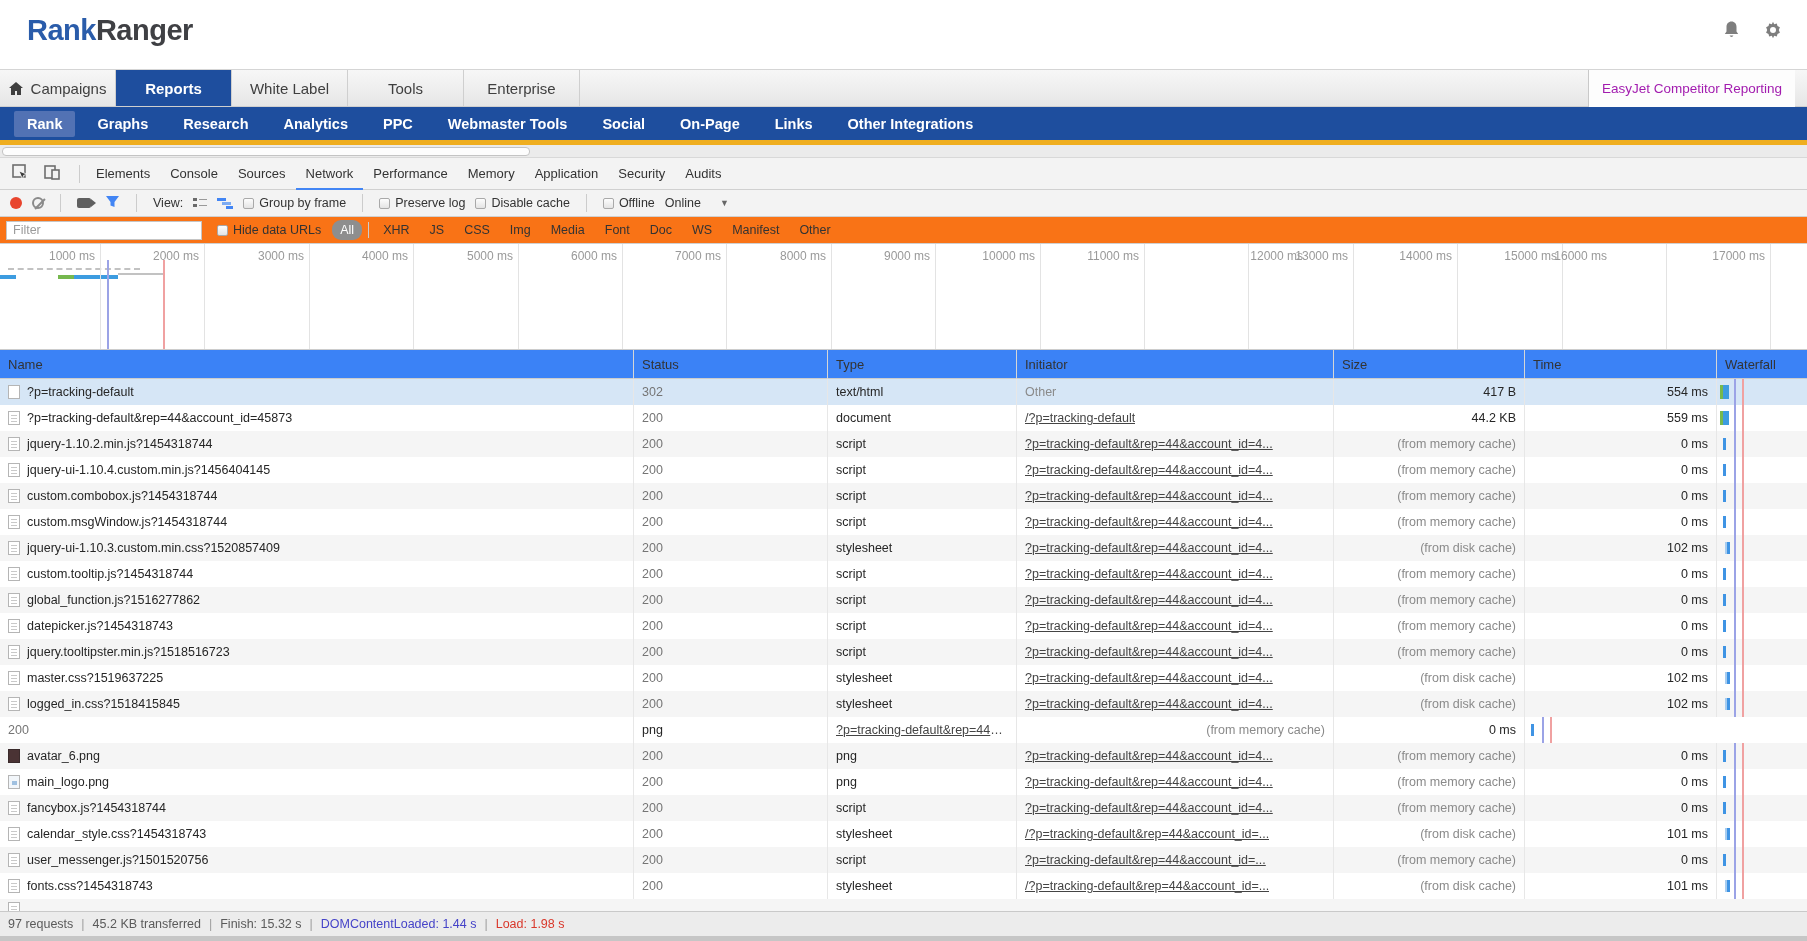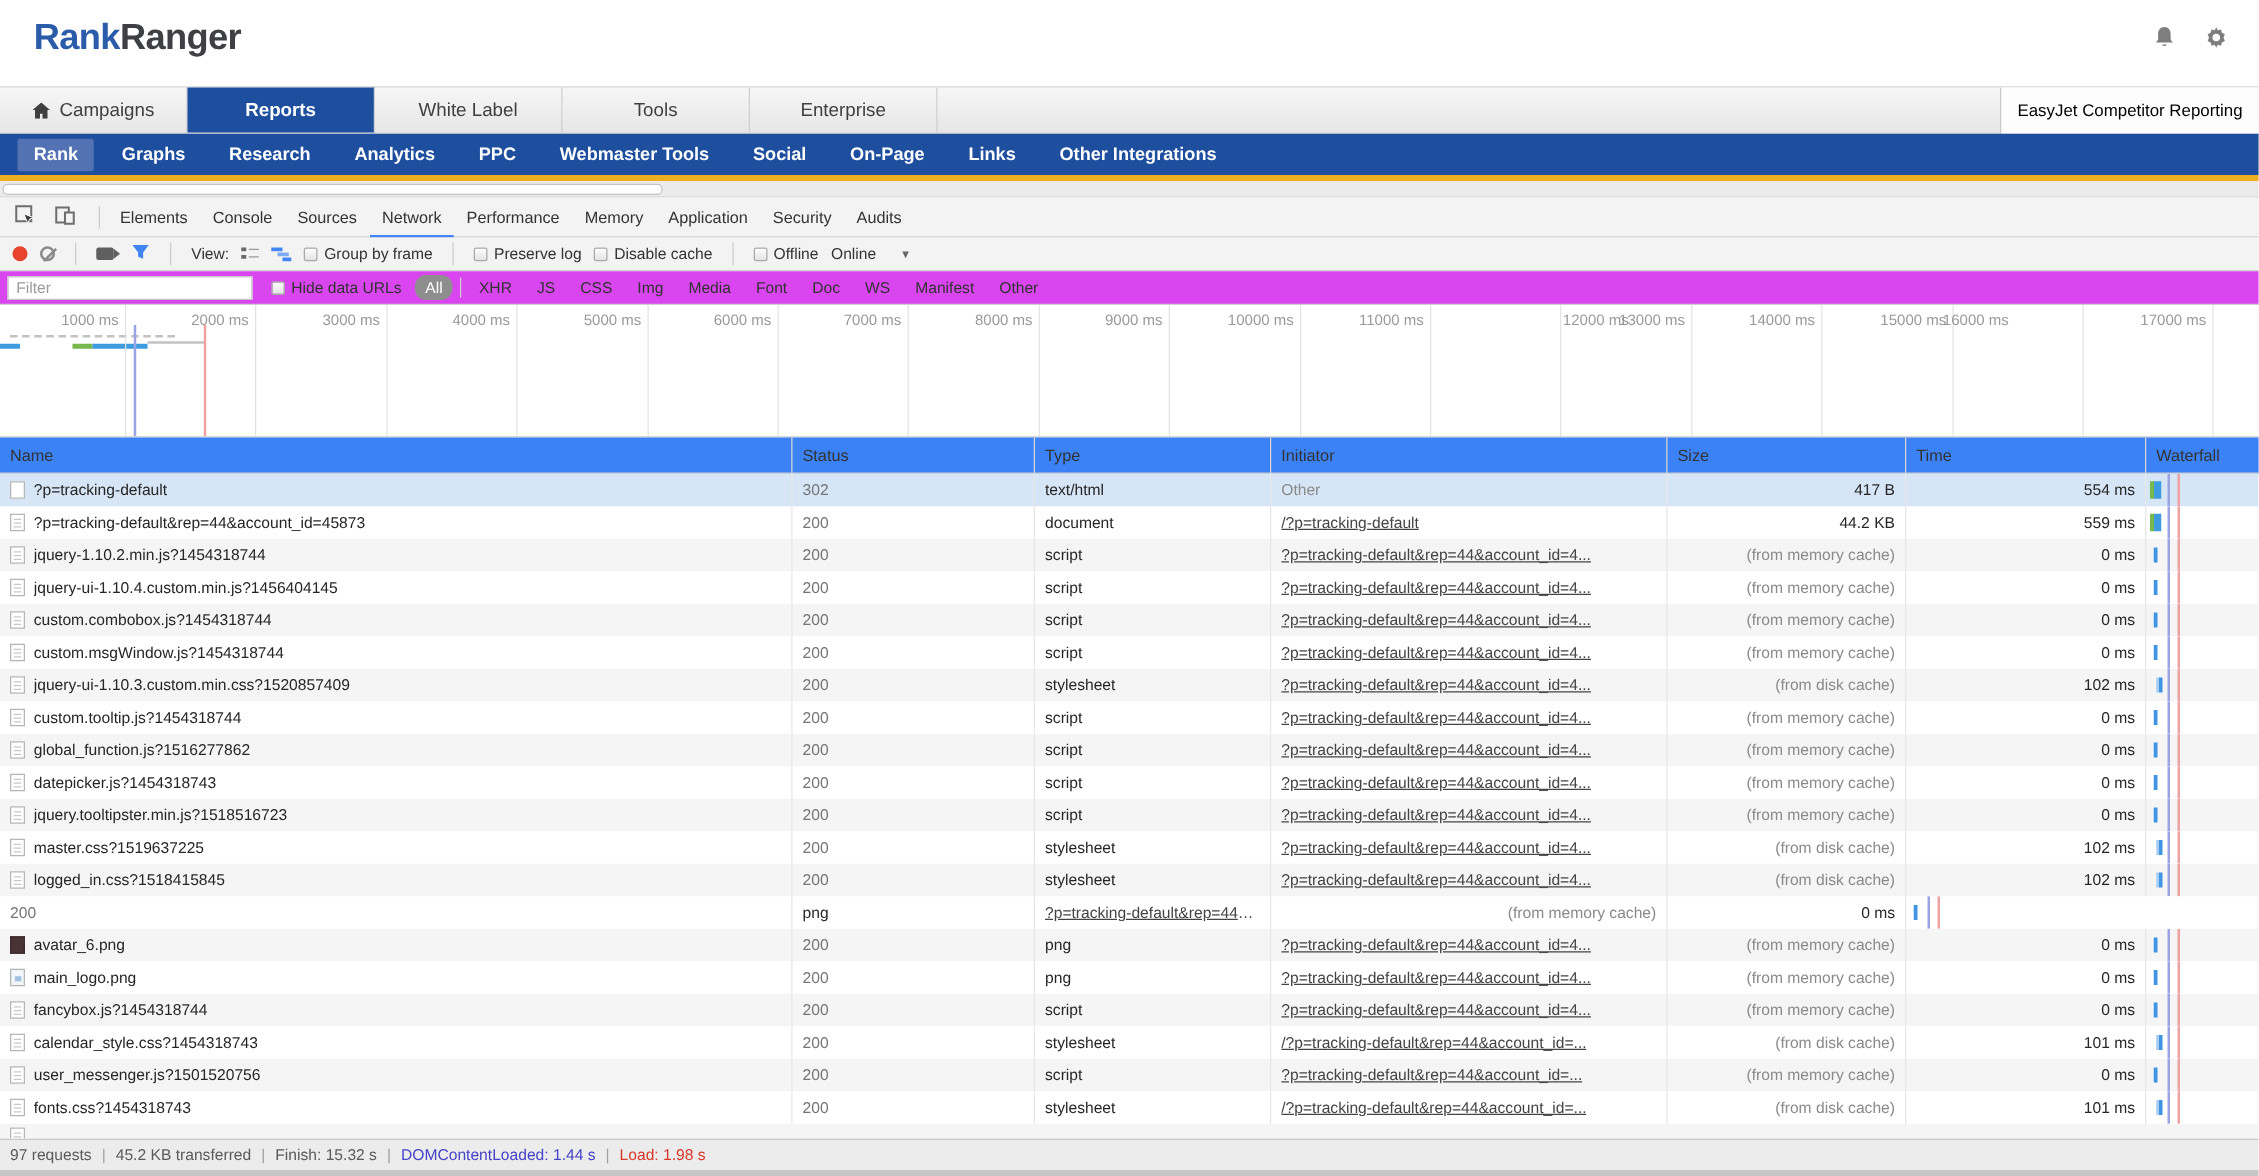--- a/index.html
+++ b/index.html
@@ -12,27 +12,27 @@
   .logo { position:absolute; left:27px; top:14px; font-size:29px; font-weight:bold; letter-spacing:-0.5px; }
   .logo .p1 { color:#2a5caa; }
   .logo .p2 { color:#3f4044; }
   .hdr-icons { position:absolute; right:24px; top:20px; display:flex; gap:22px; align-items:center; }
   .hdr-icons svg { display:block; }
 
   
   .top-nav { position:absolute; top:69px; left:0; width:100%; height:38px;
     background:linear-gradient(#f7f7f7,#e6e6e6); border-top:1px solid #d5d5d5; border-bottom:1px solid #cfcfcf; }
   .top-tabs { display:flex; height:100%; }
-  .top-tab { width:150px; display:flex; align-items:center; justify-content:center; gap:8px;
+  .top-tab { width:116px; display:flex; align-items:center; justify-content:center; gap:8px;
     font-size:15px; color:#3f3f3f; border-right:1px solid #cfcfcf; cursor:default; }
   .top-tab.active { background:#1e4e9e; color:#ffffff; font-weight:bold; }
   .top-tab svg { display:block; }
-  .project-box { position:absolute; right:0; top:0; height:38px; width:207px; background:#fdfdfd;
+  .project-box { position:absolute; right:12px; top:0; height:38px; width:207px; background:#fdfdfd;
     border-left:1px solid #c9c9c9; border-bottom:1px solid #c9c9c9; display:flex; align-items:center;
-    justify-content:center; font-size:13.5px; color:#000000; }
+    justify-content:center; font-size:13.5px; color:#a21caf; }
 
   
   .subnav { position:absolute; top:107px; left:0; width:100%; height:33px; background:#1e4e9e;
     display:flex; align-items:center; padding-left:14px; }
   .subnav-item { color:#ffffff; font-weight:bold; font-size:14.5px; padding:5px 13px; margin-right:9px; border-radius:2px; }
   .subnav-item.active { background:#5272b4; }
   .gold-line { position:absolute; top:140px; left:0; width:100%; height:5px; background:#efae20; }
 
   
   .page-strip { position:absolute; top:145px; left:0; width:100%; height:13px; background:#ebebeb; border-bottom:1px solid #d8d8d8; }
@@ -59,21 +59,21 @@
       linear-gradient(#6a6a6a,#6a6a6a) 0 1px/4px 3px no-repeat,
       linear-gradient(#9a9a9a,#9a9a9a) 6px 2px/8px 1px no-repeat,
       linear-gradient(#6a6a6a,#6a6a6a) 0 7px/4px 3px no-repeat,
       linear-gradient(#9a9a9a,#9a9a9a) 6px 8px/8px 1px no-repeat; }
   .wfall-ic { width:16px; height:12px; background:
       linear-gradient(#4285f4,#4285f4) 0 1px/9px 3px no-repeat,
       linear-gradient(#7dabf2,#7dabf2) 5px 5px/9px 3px no-repeat,
       linear-gradient(#4285f4,#4285f4) 9px 9px/7px 3px no-repeat; }
   .dd-arrow { display:inline-block; margin-left:14px; color:#666; font-size:9px; }
 
-  .dt-filterbar { position:absolute; top:217px; left:0; width:100%; height:27px; background:#d946ef;
+  .dt-filterbar { position:absolute; top:217px; left:0; width:100%; height:27px; background:#f97316;
     border-bottom:1px solid #d0d0d0; display:flex; align-items:center; padding-left:6px; font-size:12.5px; color:#333; gap:7px; }
   .filter-input { width:196px; height:19px; border:1px solid #c5c5c5; background:#fff; font-size:12.5px;
     padding:0 6px; color:#333; font-family:"Liberation Sans",sans-serif; }
   .filter-input::placeholder { color:#9b9b9b; }
   .type-pill { padding:3px 8px; border-radius:9px; color:#333; }
   .type-pill.active { background:#8e8e8e; color:#ffffff; }
   .types { display:flex; align-items:center; gap:4px; margin-left:4px; }
   .fsep { width:1px; height:16px; background:#ccc; margin:0 2px; }
 
   

